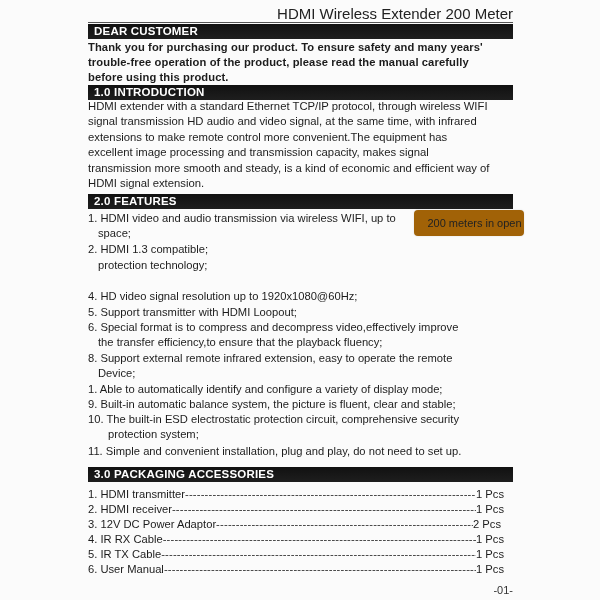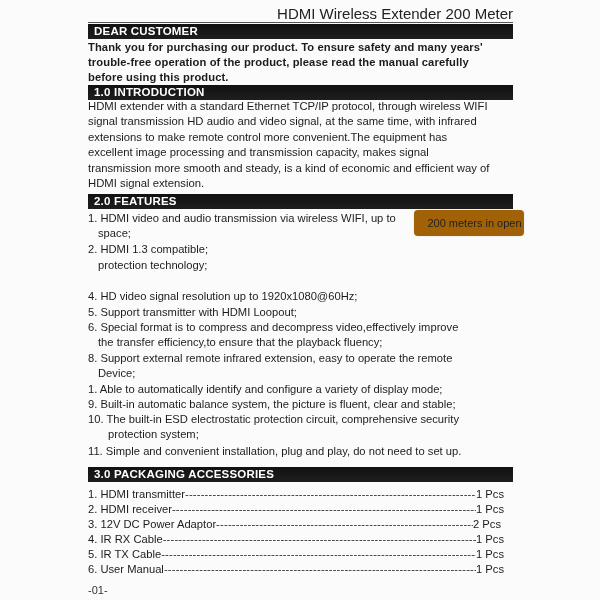--- a/index.html
+++ b/index.html
@@ -39,21 +39,21 @@
   }
   .acc-row .dots { flex: 1; overflow: hidden; letter-spacing: 0.2px; color: #333; }
   .acc-row .dots::before { content: "----------------------------------------------------------------------------------------------------------------------------------------------------"; }
   .sticker {
     position: absolute; left: 414px; top: 210px; width: 110px; height: 26px;
     background: #a16207; border-radius: 4px;
     box-shadow: 0 0 2px rgba(0,0,0,0.12);
     font-size: 11px; line-height: 26px; padding-left: 11px; box-sizing: border-box;
     white-space: nowrap; overflow: hidden; color: #222; text-align: center;
   }
-  .page-num { position: absolute; left: 0; width: 425px; top: 584px; text-align: left; font-size: 11px; color: #333; }
+  .page-num { position: absolute; left: 0; width: 425px; top: 584px; text-align: right; font-size: 11px; color: #333; }
 </style>
 </head>
 <body>
 
 <div class="page">
   <div class="running-head">HDMI Wireless Extender 200 Meter</div>
 
   <div class="bar" style="top:24px">DEAR CUSTOMER</div>
   <div class="para bold" style="top:40px">
     <span class="line">Thank you for purchasing our product. To ensure safety and many years'</span>

